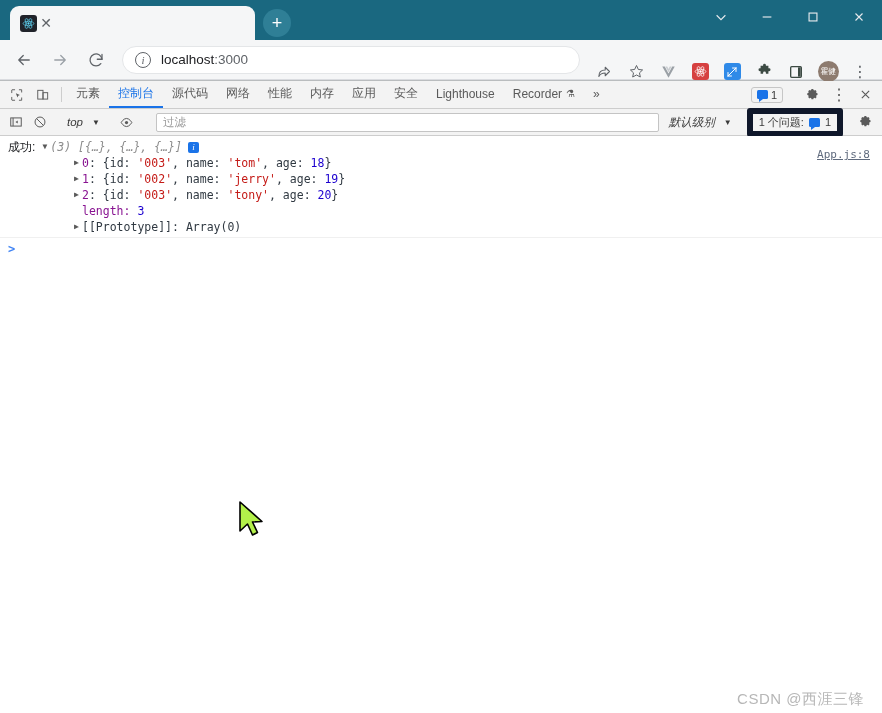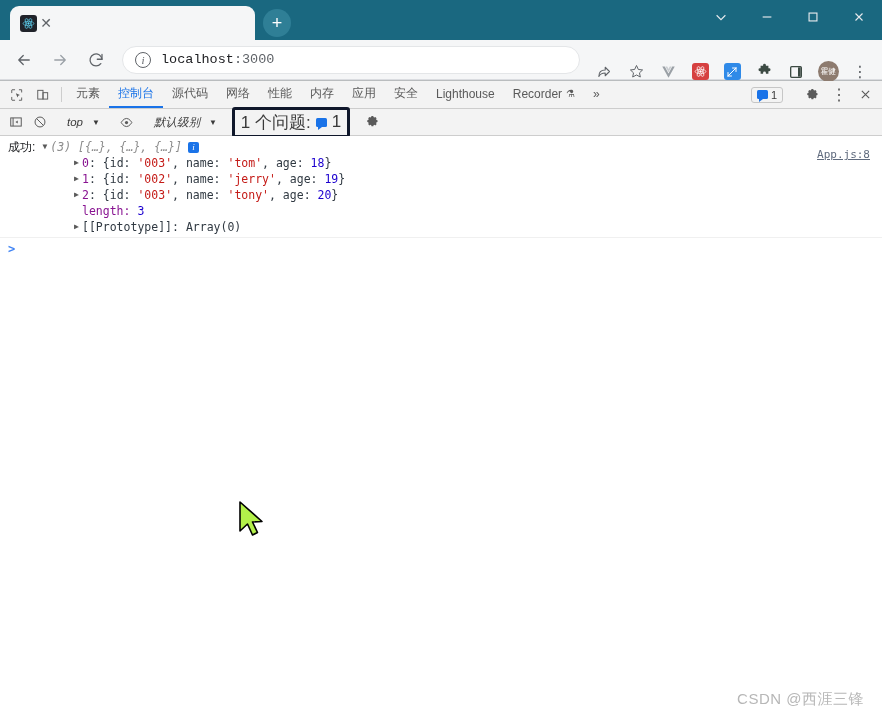--- a/index.html
+++ b/index.html
@@ -71,21 +71,21 @@
   }
   .omni-icon {
     width: 16px; height: 16px; border-radius: 50%;
     border: 1.4px solid #5f6368; color: #5f6368;
     font-size: 11px; font-family: "Liberation Serif", serif;
     display: flex; align-items: center; justify-content: center;
     flex: 0 0 auto; font-style: italic;
   }
   .omni-text {
     margin-left: 10px; font-size: 13.5px; color: #202124;
-    white-space: nowrap; overflow: hidden; font-family: Liberation Mono, monospace;
+    white-space: nowrap; overflow: hidden;
   }
   .omni-text .port { color: #5f6368; }
   .omni-right { display: flex; align-items: center; flex: 0 0 auto; margin-top: 24px; }
   .tb-icon {
     width: 28px; height: 28px; margin: 0 2px; border-radius: 50%;
     display: flex; align-items: center; justify-content: center;
     flex: 0 0 auto; color: #5f6368;
   }
   .ext-react {
     width: 17px; height: 17px; border-radius: 3px; background: #d64040;
@@ -163,22 +163,22 @@
   }
   .fb-input {
     flex: 1 1 auto; height: 19px; background: #ffffff;
     border: 1px solid #c4c4c4; border-radius: 2px; margin: 0 6px;
     font-size: 11.5px; color: #333; padding: 0 6px; min-width: 0;
     font-family: "Liberation Sans", sans-serif;
   }
   .fb-input::placeholder { color: #9a9a9a; }
   .issues-chip {
     display: flex; align-items: center; gap: 5px;
-    border: 3px solid #0f172a; border-radius: 3px;
-    padding: 1px 6px; font-size: 17px; color: #3a3a3a;
+    border: 6px solid #0f172a; border-radius: 3px;
+    padding: 1px 6px; font-size: 11px; color: #3a3a3a;
   }
   .chat-glyph {
     display: inline-block; width: 11px; height: 9px;
     background: #1a73e8; border-radius: 1.5px; position: relative;
   }
   .chat-glyph::after {
     content: ""; position: absolute; left: 2px; bottom: -3px;
     border-left: 4px solid #1a73e8; border-bottom: 3px solid transparent;
   }
 
@@ -434,20 +434,21 @@
         <span style="font-size:8px;">▼</span>
       </div>
       <div class="dt-sep"></div>
       <div class="fb-icon">
         <svg width="15" height="15" viewBox="0 0 24 24">
             <path d="M12 5.5c-5 0-8.5 6.5-8.5 6.5s3.5 6.5 8.5 6.5 8.5-6.5 8.5-6.5S17 5.5 12 5.5z" fill="none" stroke="#5a5a5a" stroke-width="1.6"></path>
             <circle cx="12" cy="12" r="2.6" fill="#5a5a5a"></circle>
           </svg>
       </div>
       <div class="dt-sep"></div>
+      <input class="fb-input" value="" placeholder="过滤" style="">
       <div class="fb-select">
         <span>默认级别</span>
         <span style="font-size:8px;">▼</span>
       </div>
       <div class="dt-sep"></div>
       <div class="issues-chip">
         <span>1 个问题:</span>
         <span class="chat-glyph"></span>
         <span>1</span>
       </div>

